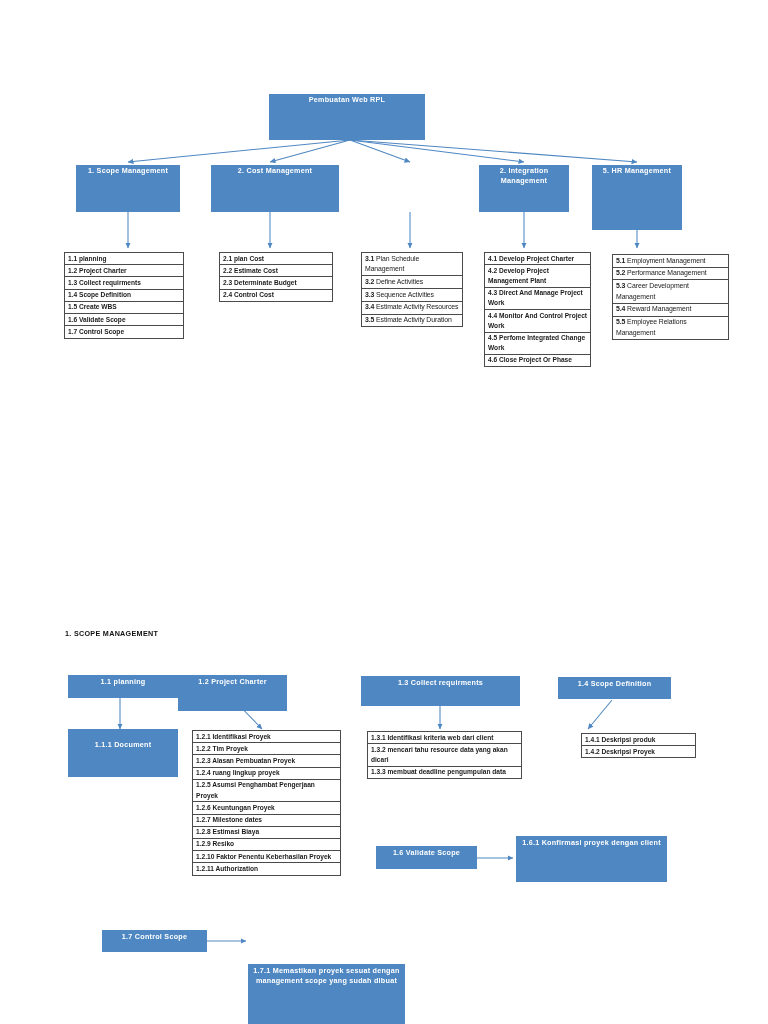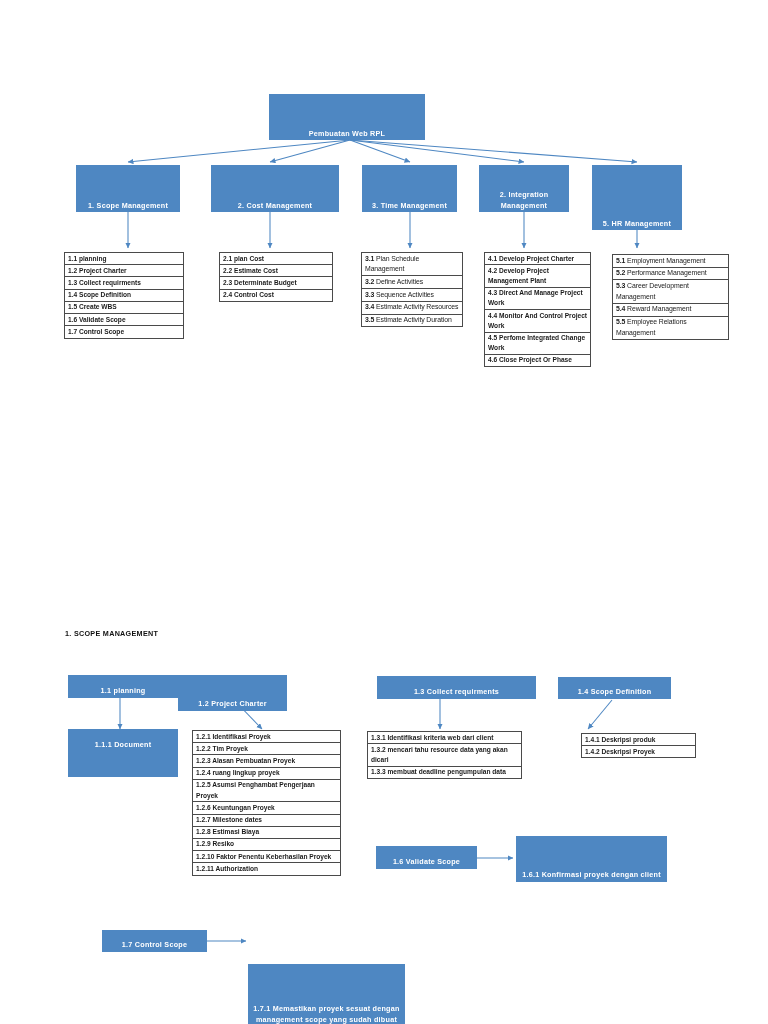--- a/index.html
+++ b/index.html
@@ -27,21 +27,21 @@
     z-index: 1;
   }
   .bluebox {
     position: absolute;
     background: #4E87C2;
     color: #ffffff;
     font-weight: bold;
     font-size: 7.2px;
     letter-spacing: 0.25px;
     display: flex;
-    align-items: flex-end;
+    align-items: flex-start;
     justify-content: center;
     text-align: center;
     line-height: 1.45;
     z-index: 3;
     padding: 1px 3px;
   }
   .bluebox.edge { border: 1px solid #4E87C2; }
   .tbl {
     position: absolute;
     border: 1px solid #4a4a4a;
@@ -108,23 +108,20 @@
 
   <div class="bluebox" style="left:269px; top:94px; width:156px; height:46px;">
     <span>Pembuatan Web RPL</span>
   </div>
 
   <div class="bluebox" style="left:76px; top:165px; width:104px; height:47px;">
     <span>1. Scope Management</span>
   </div>
   <div class="bluebox" style="left:211px; top:165px; width:128px; height:47px;">
     <span>2. Cost Management</span>
-  </div>
-  <div class="bluebox" style="left:362px; top:165px; width:95px; height:47px;">
-    <span>3. Time Management</span>
   </div>
   <div class="bluebox" style="left:479px; top:165px; width:90px; height:47px;">
     <span>2. Integration Management</span>
   </div>
   <div class="bluebox" style="left:592px; top:165px; width:90px; height:65px;">
     <span>5. HR Management</span>
   </div>
 
   <div class="tbl bold" style="left:64px; top:252px; width:120px;">
       <div class="row"><span class="num">1.1</span> planning</div>
@@ -188,21 +185,21 @@
       <div class="row"><span class="num">1.2.4</span> ruang lingkup proyek</div>
       <div class="row"><span class="num">1.2.5</span> Asumsi Penghambat Pengerjaan Proyek</div>
       <div class="row"><span class="num">1.2.6</span> Keuntungan Proyek</div>
       <div class="row"><span class="num">1.2.7</span> Milestone dates</div>
       <div class="row"><span class="num">1.2.8</span> Estimasi Biaya</div>
       <div class="row"><span class="num">1.2.9</span> Resiko</div>
       <div class="row"><span class="num">1.2.10</span> Faktor Penentu Keberhasilan Proyek</div>
       <div class="row"><span class="num">1.2.11</span> Authorization</div>
     </div>
 
-  <div class="bluebox edge" style="left:361px; top:676px; width:159px; height:23px;margin-left:16px;">
+  <div class="bluebox edge" style="left:361px; top:676px; width:159px; height:30px;">
     <span>1.3  Collect requirments</span>
   </div>
 
   <div class="tbl bold" style="left:367px; top:731px; width:155px;">
       <div class="row"><span class="num">1.3.1</span> Identifikasi kriteria web dari client</div>
       <div class="row"><span class="num">1.3.2</span> mencari tahu resource data yang akan dicari</div>
       <div class="row"><span class="num">1.3.3</span>  membuat deadline pengumpulan data</div>
     </div>
 
   <div class="bluebox edge" style="left:558px; top:677px; width:113px; height:22px;">

